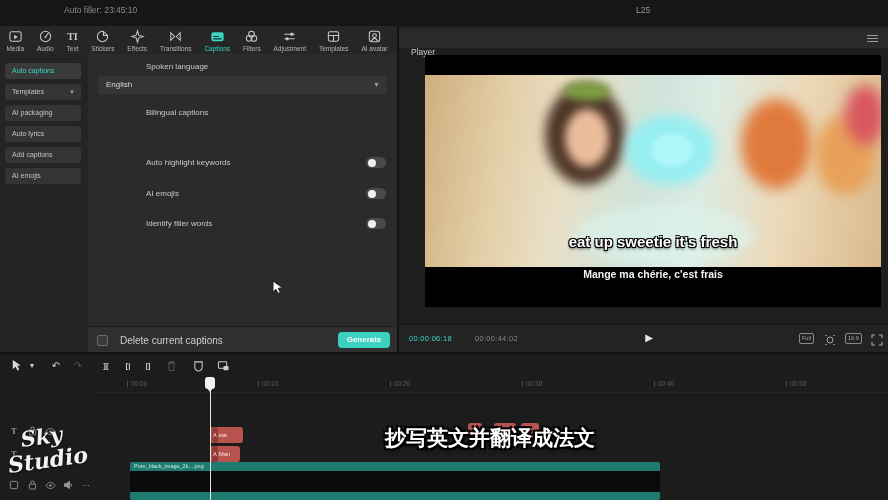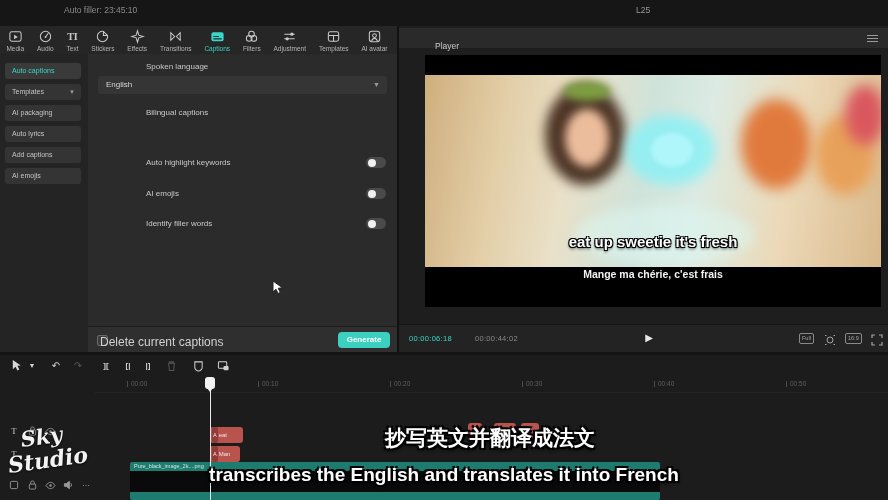--- a/index.html
+++ b/index.html
@@ -28,28 +28,28 @@
   
   .cpanel{left:88px;top:54px;width:309px;height:272px;background:#2b2b2b;}
   .cp-label{position:absolute;font-size:8px;color:#c9c9c9;padding-left:48px;}
   .cp-select{position:absolute;left:10px;width:289px;height:18px;background:#353535;border-radius:3px;
              font-size:8px;color:#d6d6d6;line-height:18px;padding-left:8px;box-sizing:border-box;cursor:pointer;}
   .cp-select .chev{position:absolute;right:7px;top:0;line-height:18px;color:#9a9a9a;font-size:7px;}
   .toggle{position:absolute;left:278px;width:20px;height:11px;background:#4a4a4a;border-radius:6px;cursor:pointer;}
   .toggle .knob{position:absolute;left:1.5px;top:1.5px;width:8px;height:8px;border-radius:50%;background:#f0f0f0;}
   .cp-footer{left:88px;top:326px;width:309px;height:26px;background:#2f2f2f;border-top:1px solid #1d1d1d;box-sizing:border-box;}
   .chkbox{position:absolute;left:9px;top:8px;width:9px;height:9px;border:1px solid #6a6a6a;border-radius:2px;background:#3c3c3c;cursor:pointer;}
-  .chklabel{position:absolute;left:12px;top:8px;font-size:12px;color:#d0d0d0;}
+  .chklabel{position:absolute;left:32px;top:8px;font-size:10px;color:#d0d0d0;}
   .genbtn{position:absolute;left:250px;top:5px;width:52px;height:16px;background:#3bd0c0;border-radius:4px;
           font-size:8px;color:#fbffff;text-align:center;line-height:16px;cursor:pointer;font-weight:bold;}
   
   .vdivider{left:397px;top:26px;width:2px;height:326px;background:#121212;}
   .playerpanel{left:399px;top:26px;width:489px;height:326px;background:#1e1e1e;}
   .playerhdr{left:0;top:2px;width:489px;height:20px;background:#2a2a2a;}
-  .playerttl{left:12px;top:13px;font-size:8.5px;color:#c9c9c9;margin-left:24px;}
+  .playerttl{left:12px;top:19px;font-size:8.5px;color:#c9c9c9;}
   .hamb{left:468px;top:7px;width:11px;height:8px;cursor:pointer;}
   .hamb i{display:block;height:1px;background:#9a9a9a;margin-bottom:2px;}
   .videoframe{left:26px;top:29px;width:456px;height:252px;background:#000;overflow:hidden;}
   .vimg{position:absolute;left:0;top:20px;width:456px;height:192px;overflow:hidden;
         background:linear-gradient(100deg,#cfae7e 0%,#e3cfa8 18%,#e9e0c8 32%,#cfe3da 48%,#dcebe3 60%,#ecd9b8 78%,#d9b98c 100%);}
   .blob{position:absolute;border-radius:50%;filter:blur(6px);}
   .vcap1{position:absolute;left:0;top:178px;width:456px;text-align:center;font-size:15px;font-weight:bold;color:#fff;
          text-shadow:-1px -1px 0 #000,1px -1px 0 #000,-1px 1px 0 #000,1px 1px 0 #000,0 2px 3px rgba(0,0,0,.8);}
   .vcap2{position:absolute;left:0;top:213px;width:456px;text-align:center;font-size:10.5px;font-weight:bold;color:#f2f2f2;
          text-shadow:-1px 0 0 #000,1px 0 0 #000,0 -1px 0 #000,0 1px 0 #000;}
@@ -375,19 +375,18 @@
 
     <div class="abs playhead-line"></div>
     <div class="abs playhead-head"></div>
   </div>
 
   <div class="abs watermark">
     <div class="wm1">Sky</div>
     <div class="wm2">Studio</div>
   </div>
   <div class="abs sub-cn">抄写英文并翻译成法文</div>
-  <div class="abs sub-en">transcribes the English and translates it into French</div>
 
   <div class="abs cursor"><svg width="13" height="15" viewBox="0 0 13 15">
         <path d="M1 1l0 11 3-2.7 2.1 4.2 2.2-1.1-2.1-4.1 4.3-.5z" fill="#fff" stroke="#222" stroke-width="1"></path>
       </svg></div>
 
 </div>
 
 </body></html>

